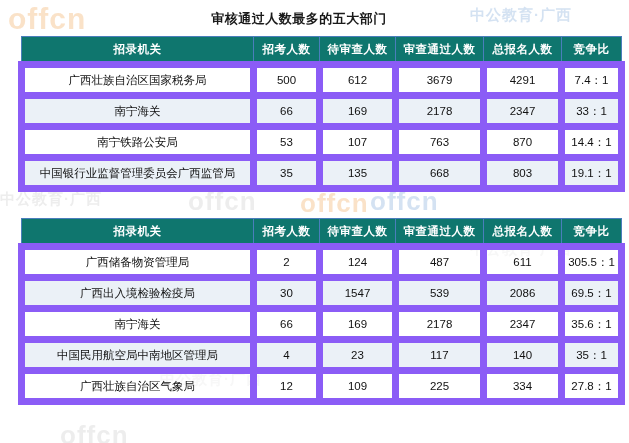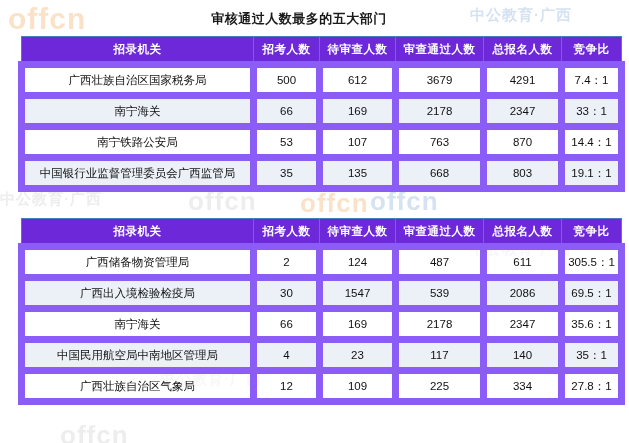--- a/index.html
+++ b/index.html
@@ -55,21 +55,21 @@
     padding: 0 18px;
     box-sizing: border-box;
   }
   table {
     border-collapse: collapse;
     width: 100%;
     table-layout: fixed;
     font-size: 11.5px;
   }
   th {
-    background: #6d28d9;
+    background: #0f766e;
     color: #ffffff;
     font-weight: bold;
     height: 22px;
     border: 1px solid #4a7ebb;
     text-align: center;
     letter-spacing: 0.5px;
     font-size: 11.5px;
   }
   td {
     border: 7px solid #8b5cf6;

